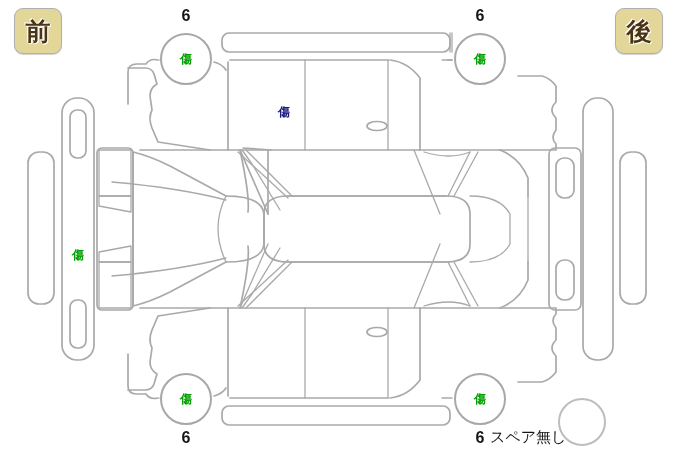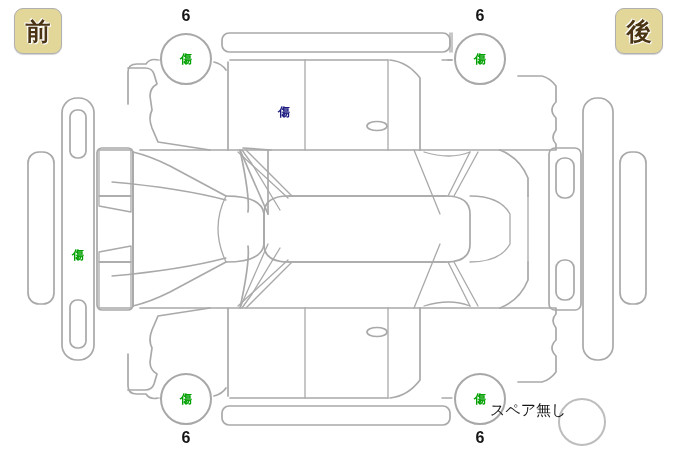--- a/index.html
+++ b/index.html
@@ -39,22 +39,22 @@
   #wheel-fr{left:160px;top:373px;}
   #num-fr{left:160px;top:430px;}
   #wheel-rl{left:454px;top:33px;}
   #num-rl{left:454px;top:8px;}
   #wheel-rr{left:454px;top:373px;}
   #num-rr{left:454px;top:430px;}
 
   
   #spare-circle{position:absolute;left:558px;top:398px;width:48px;height:48px;
     border:2px solid #bdbdbd;border-radius:50%;box-sizing:border-box;background:#fff;}
-  #spare-label{position:absolute;left:490px;top:404px;
-    font-family:Liberation Mono, monospace;font-size:15px;color:#151515;
+  #spare-label{position:absolute;left:490px;top:429px;
+    font-family:Liberation Sans, sans-serif;font-size:15px;color:#151515;
     white-space:nowrap;line-height:1;}
 
   
   .mark{position:absolute;font-family:"DejaVu Sans",sans-serif;
         font-size:12px;font-weight:bold;line-height:1;white-space:nowrap;}
   .mark.green{color:#00a000;}
   .mark.blue{color:#1a1a80;}
   #mark-hood{left:278px;top:106px;}
   #mark-frontbumper{left:72px;top:249px;}
 

